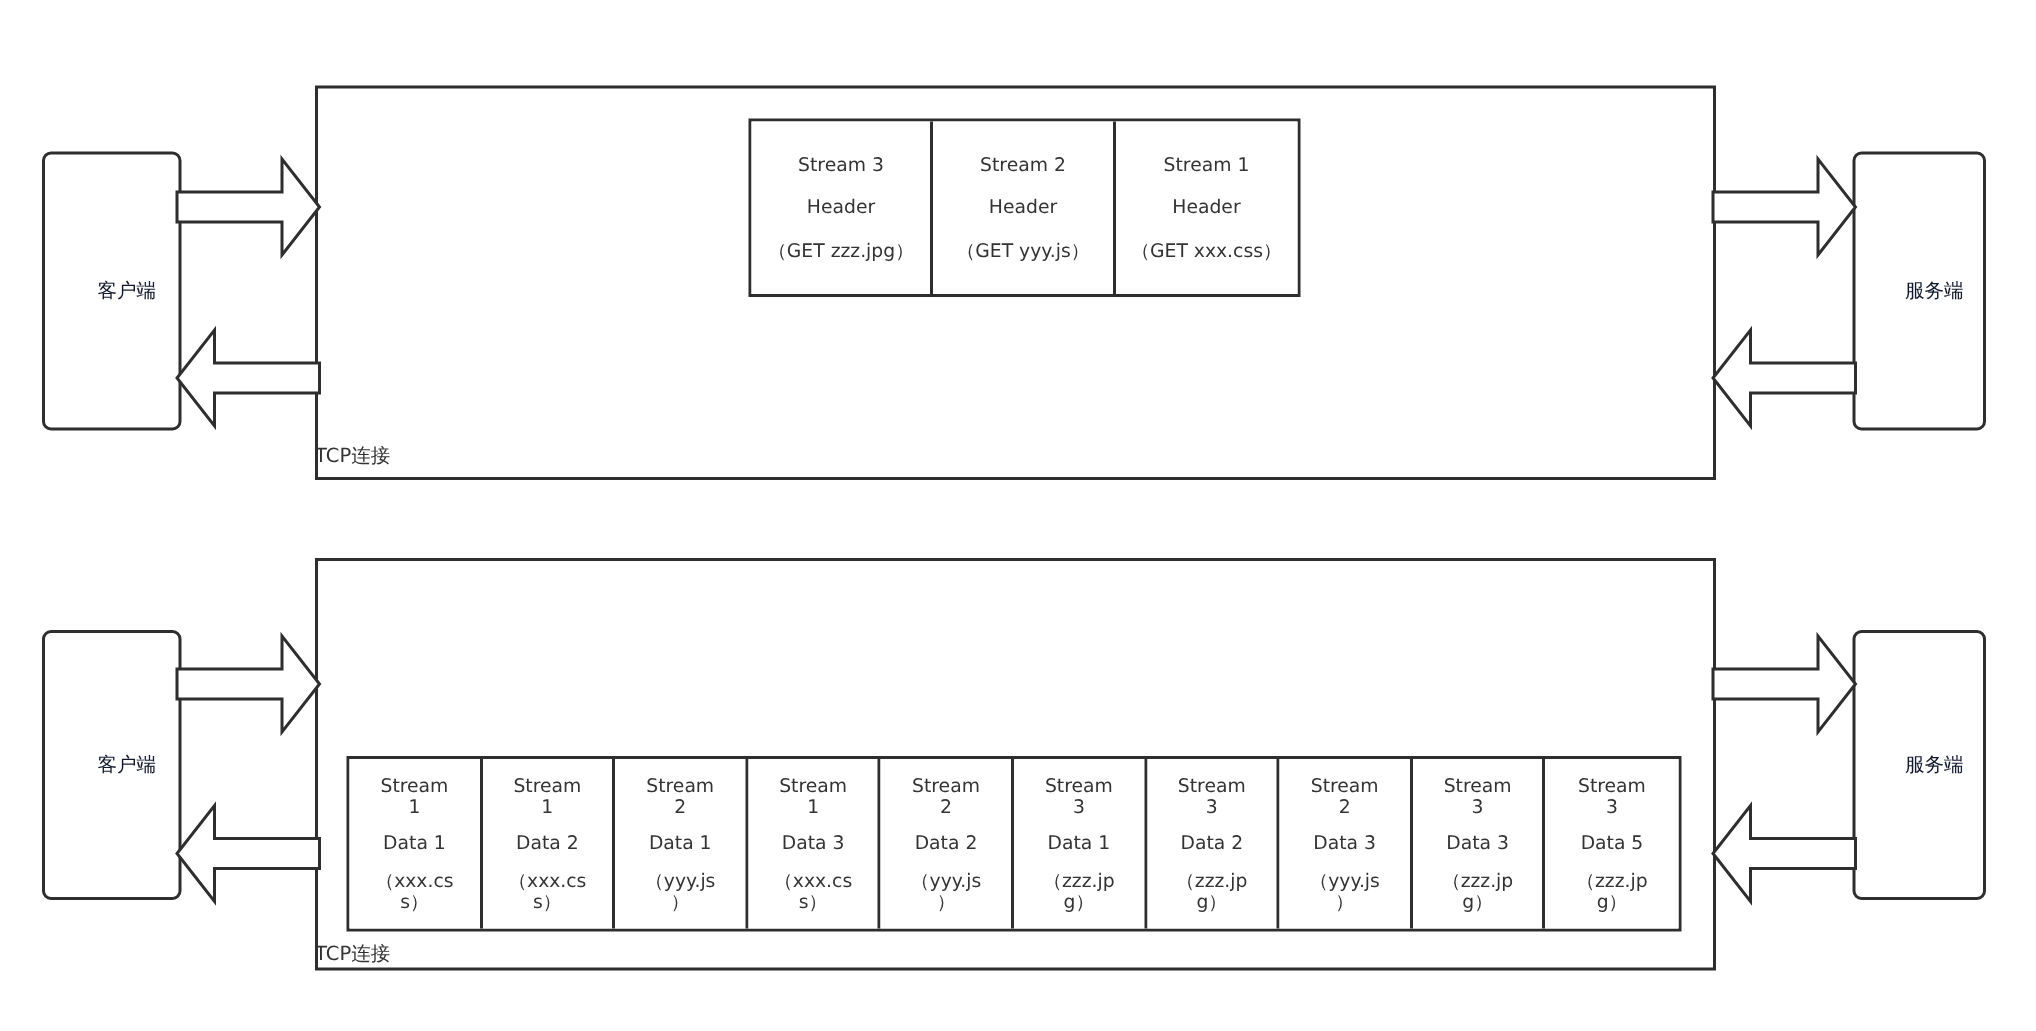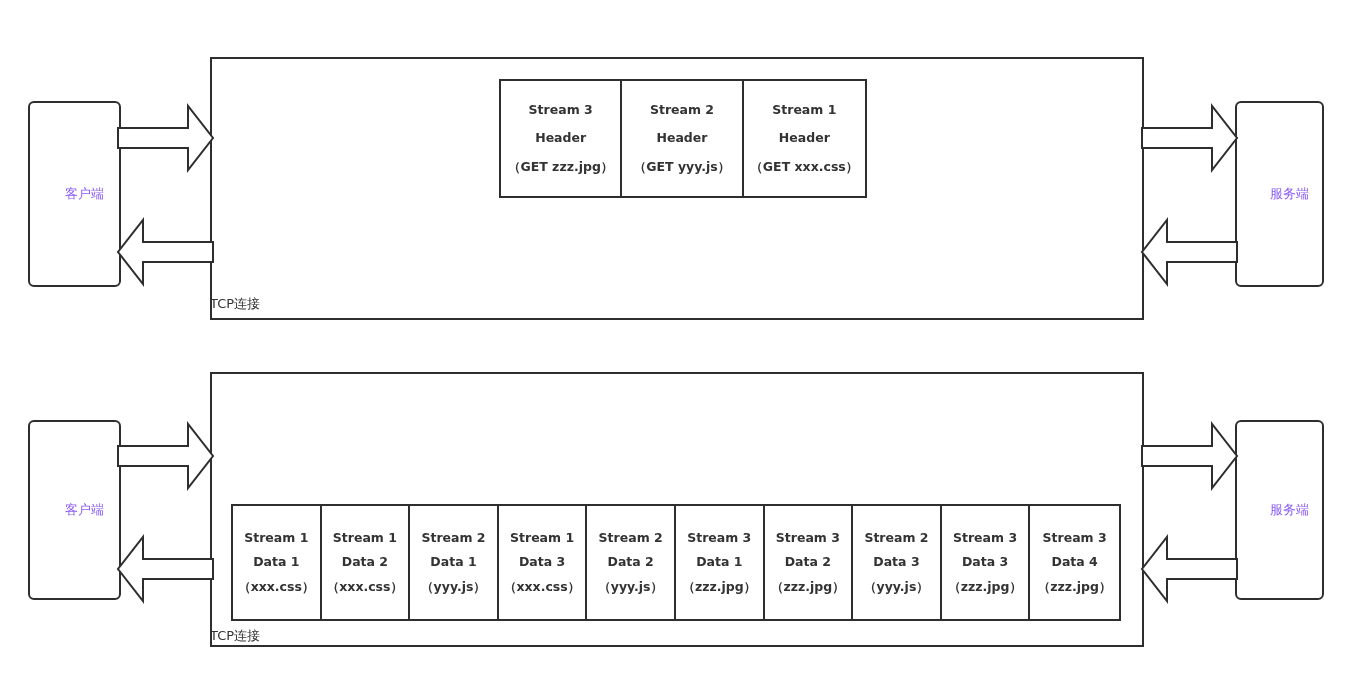--- a/index.html
+++ b/index.html
@@ -20,21 +20,21 @@
   }
   .node-box {
     position: absolute;
     border: 2px solid #2e2e2e;
     border-radius: 6px;
     background: #ffffff;
     display: flex;
     align-items: center;
     justify-content: center;
     font-size: 13px;
-    color: #8b5cf6;
+    color: #0f172a;
     box-sizing: border-box;
     z-index: 4;
     padding-left: 20px;
   }
   .tcp-container {
     position: absolute;
     border: 2px solid #2e2e2e;
     background: #ffffff;
     box-sizing: border-box;
     z-index: 1;
@@ -70,23 +70,22 @@
     box-sizing: border-box;
     border-right: 2px solid #2e2e2e;
     background: #ffffff;
     display: flex;
     flex-direction: column;
     align-items: center;
     justify-content: center;
     text-align: center;
     font-size: 12.5px;
     color: #333333;
-    padding: 2px 3px;
+    padding: 2px 17px;
     line-height: 1.15;
-    font-weight: bold;
   }
   .frame-cell:last-child {
     border-right: none;
   }
   .frame-cell .ln {
     display: block;
     margin: 5px 0;
     white-space: normal;
     word-break: break-word;
   }
@@ -215,21 +214,21 @@
         <span class="ln">Data 3</span>
         <span class="ln">（yyy.js）</span>
       </div>
       <div class="frame-cell" style="width: 10%;">
         <span class="ln">Stream 3</span>
         <span class="ln">Data 3</span>
         <span class="ln">（zzz.jpg）</span>
       </div>
       <div class="frame-cell" style="width: 10%;">
         <span class="ln">Stream 3</span>
-        <span class="ln">Data 4</span>
+        <span class="ln">Data 5</span>
         <span class="ln">（zzz.jpg）</span>
       </div>
     </div>
 
   <div class="tcp-label" style="left:210px; top:627px; width:934px;">
     <span>TCP连接</span>
   </div>
 
 </div>
 

